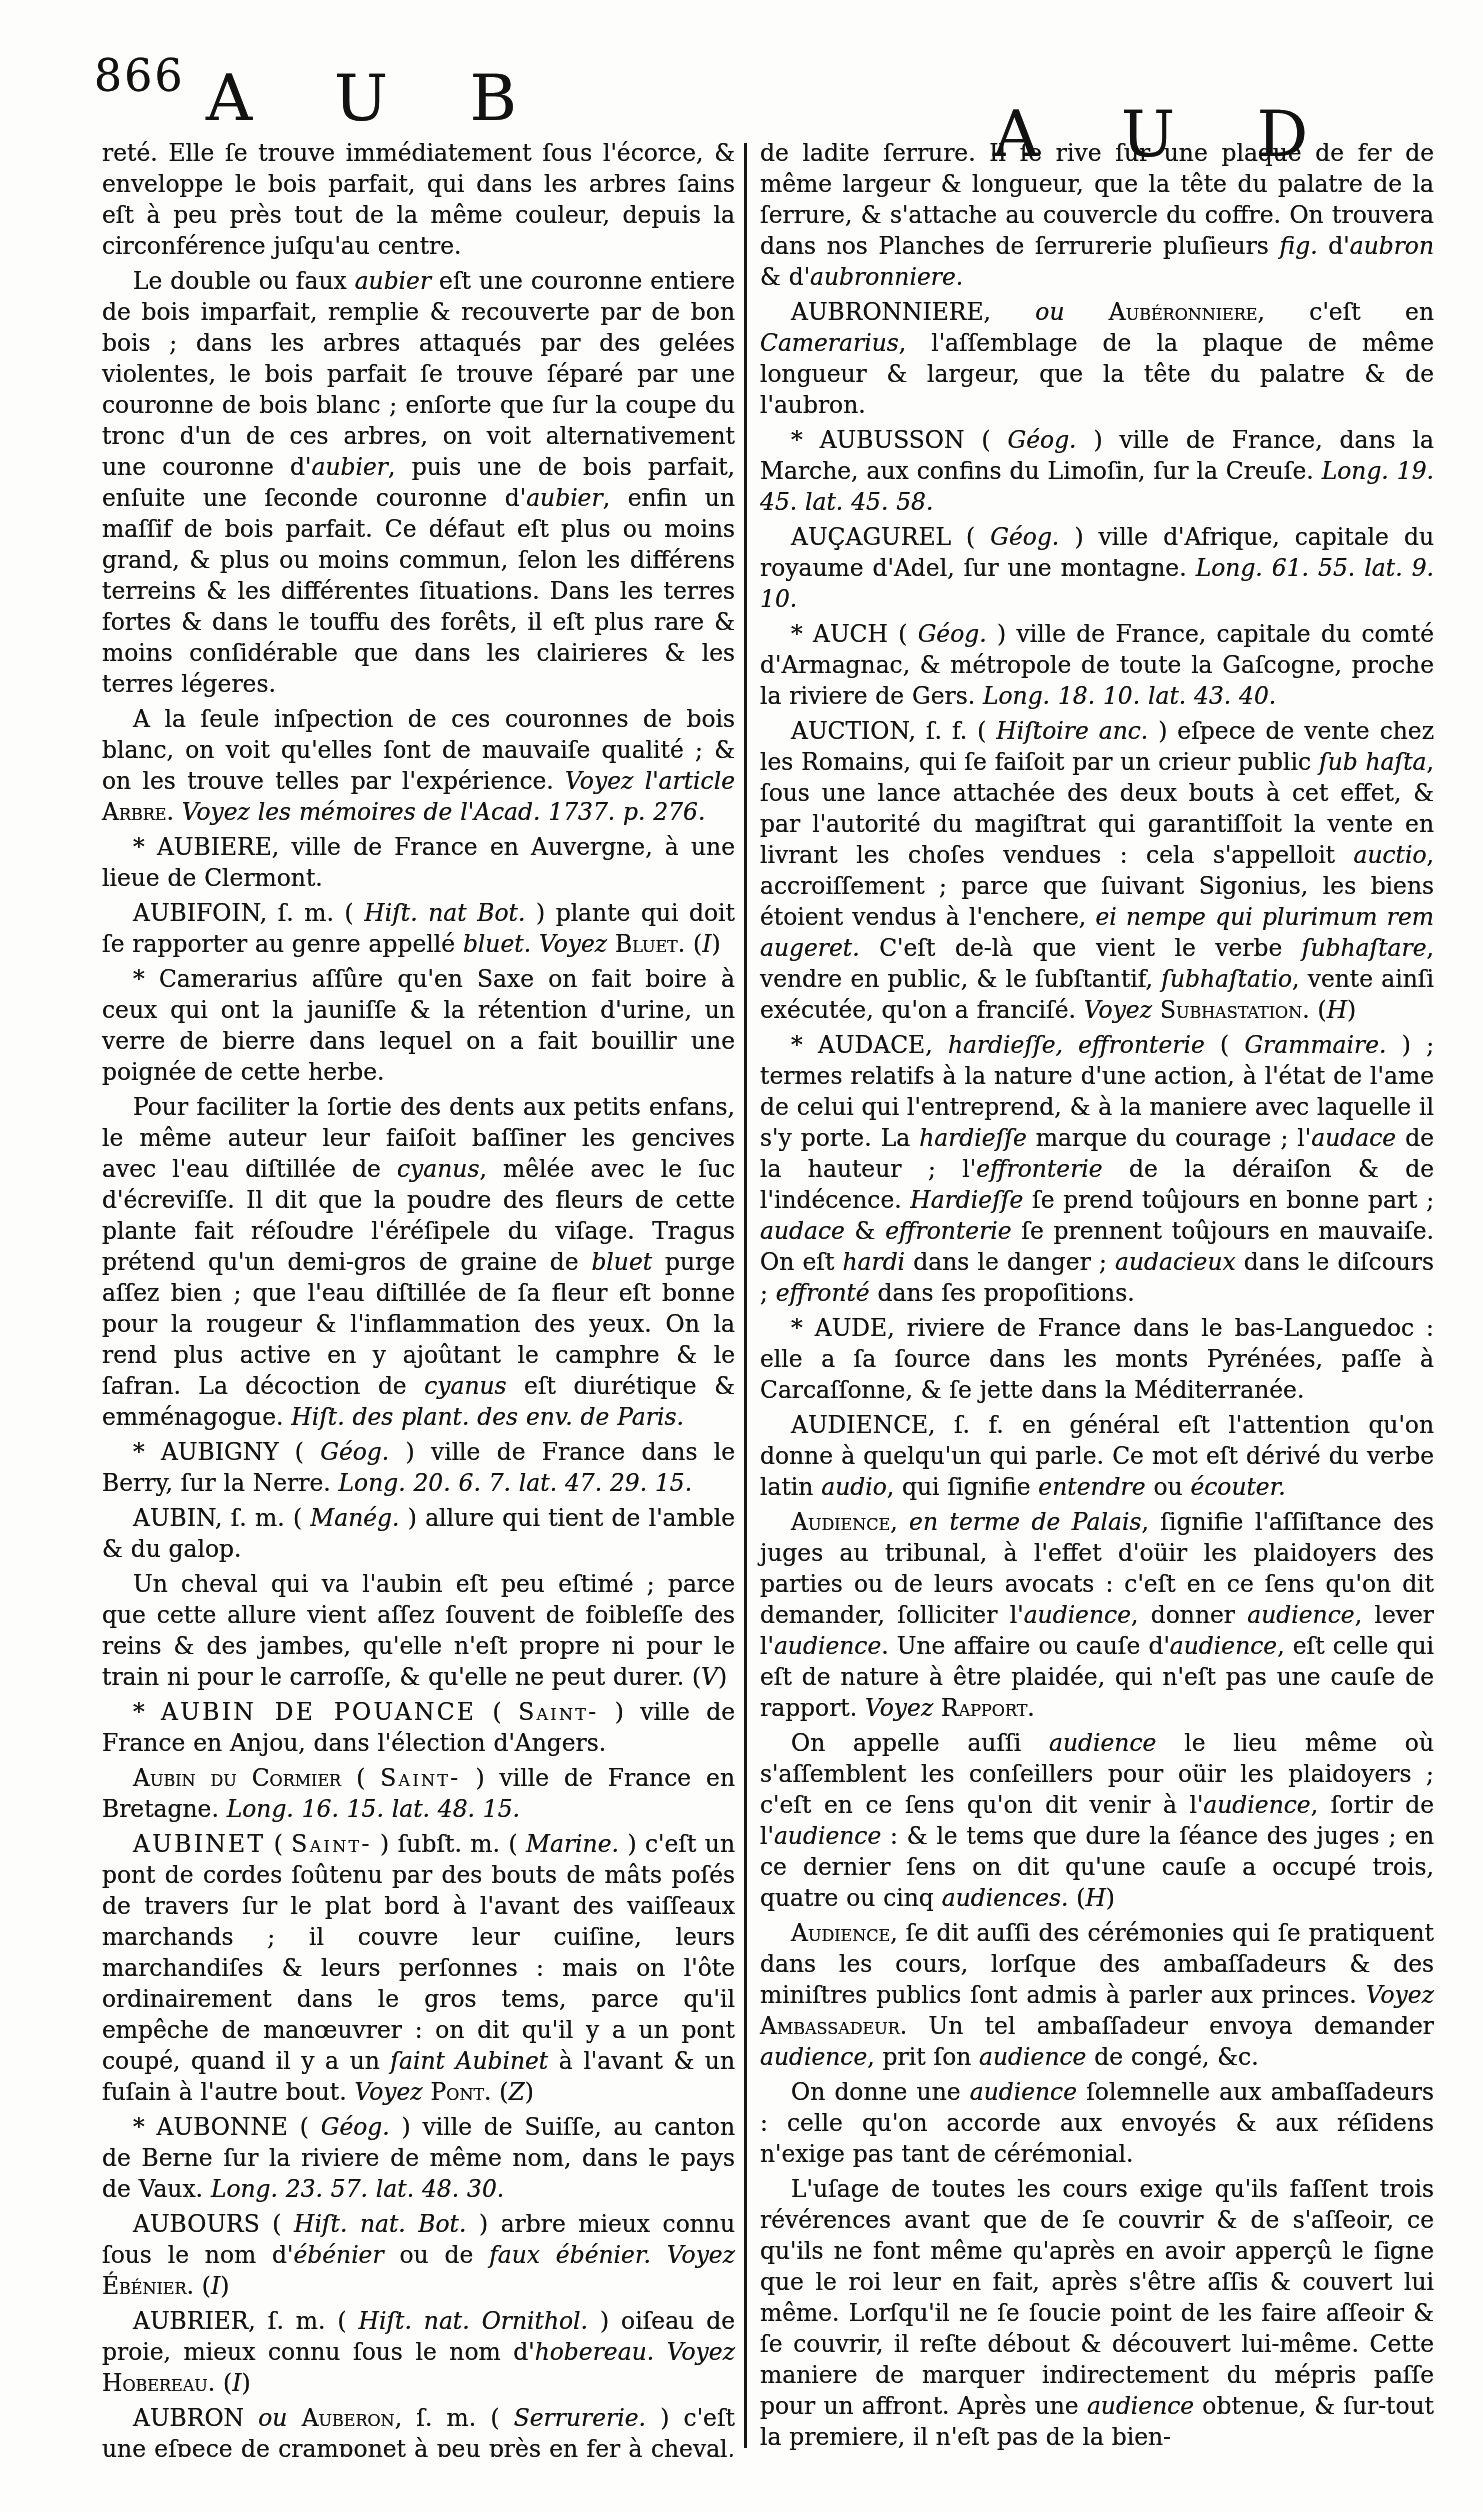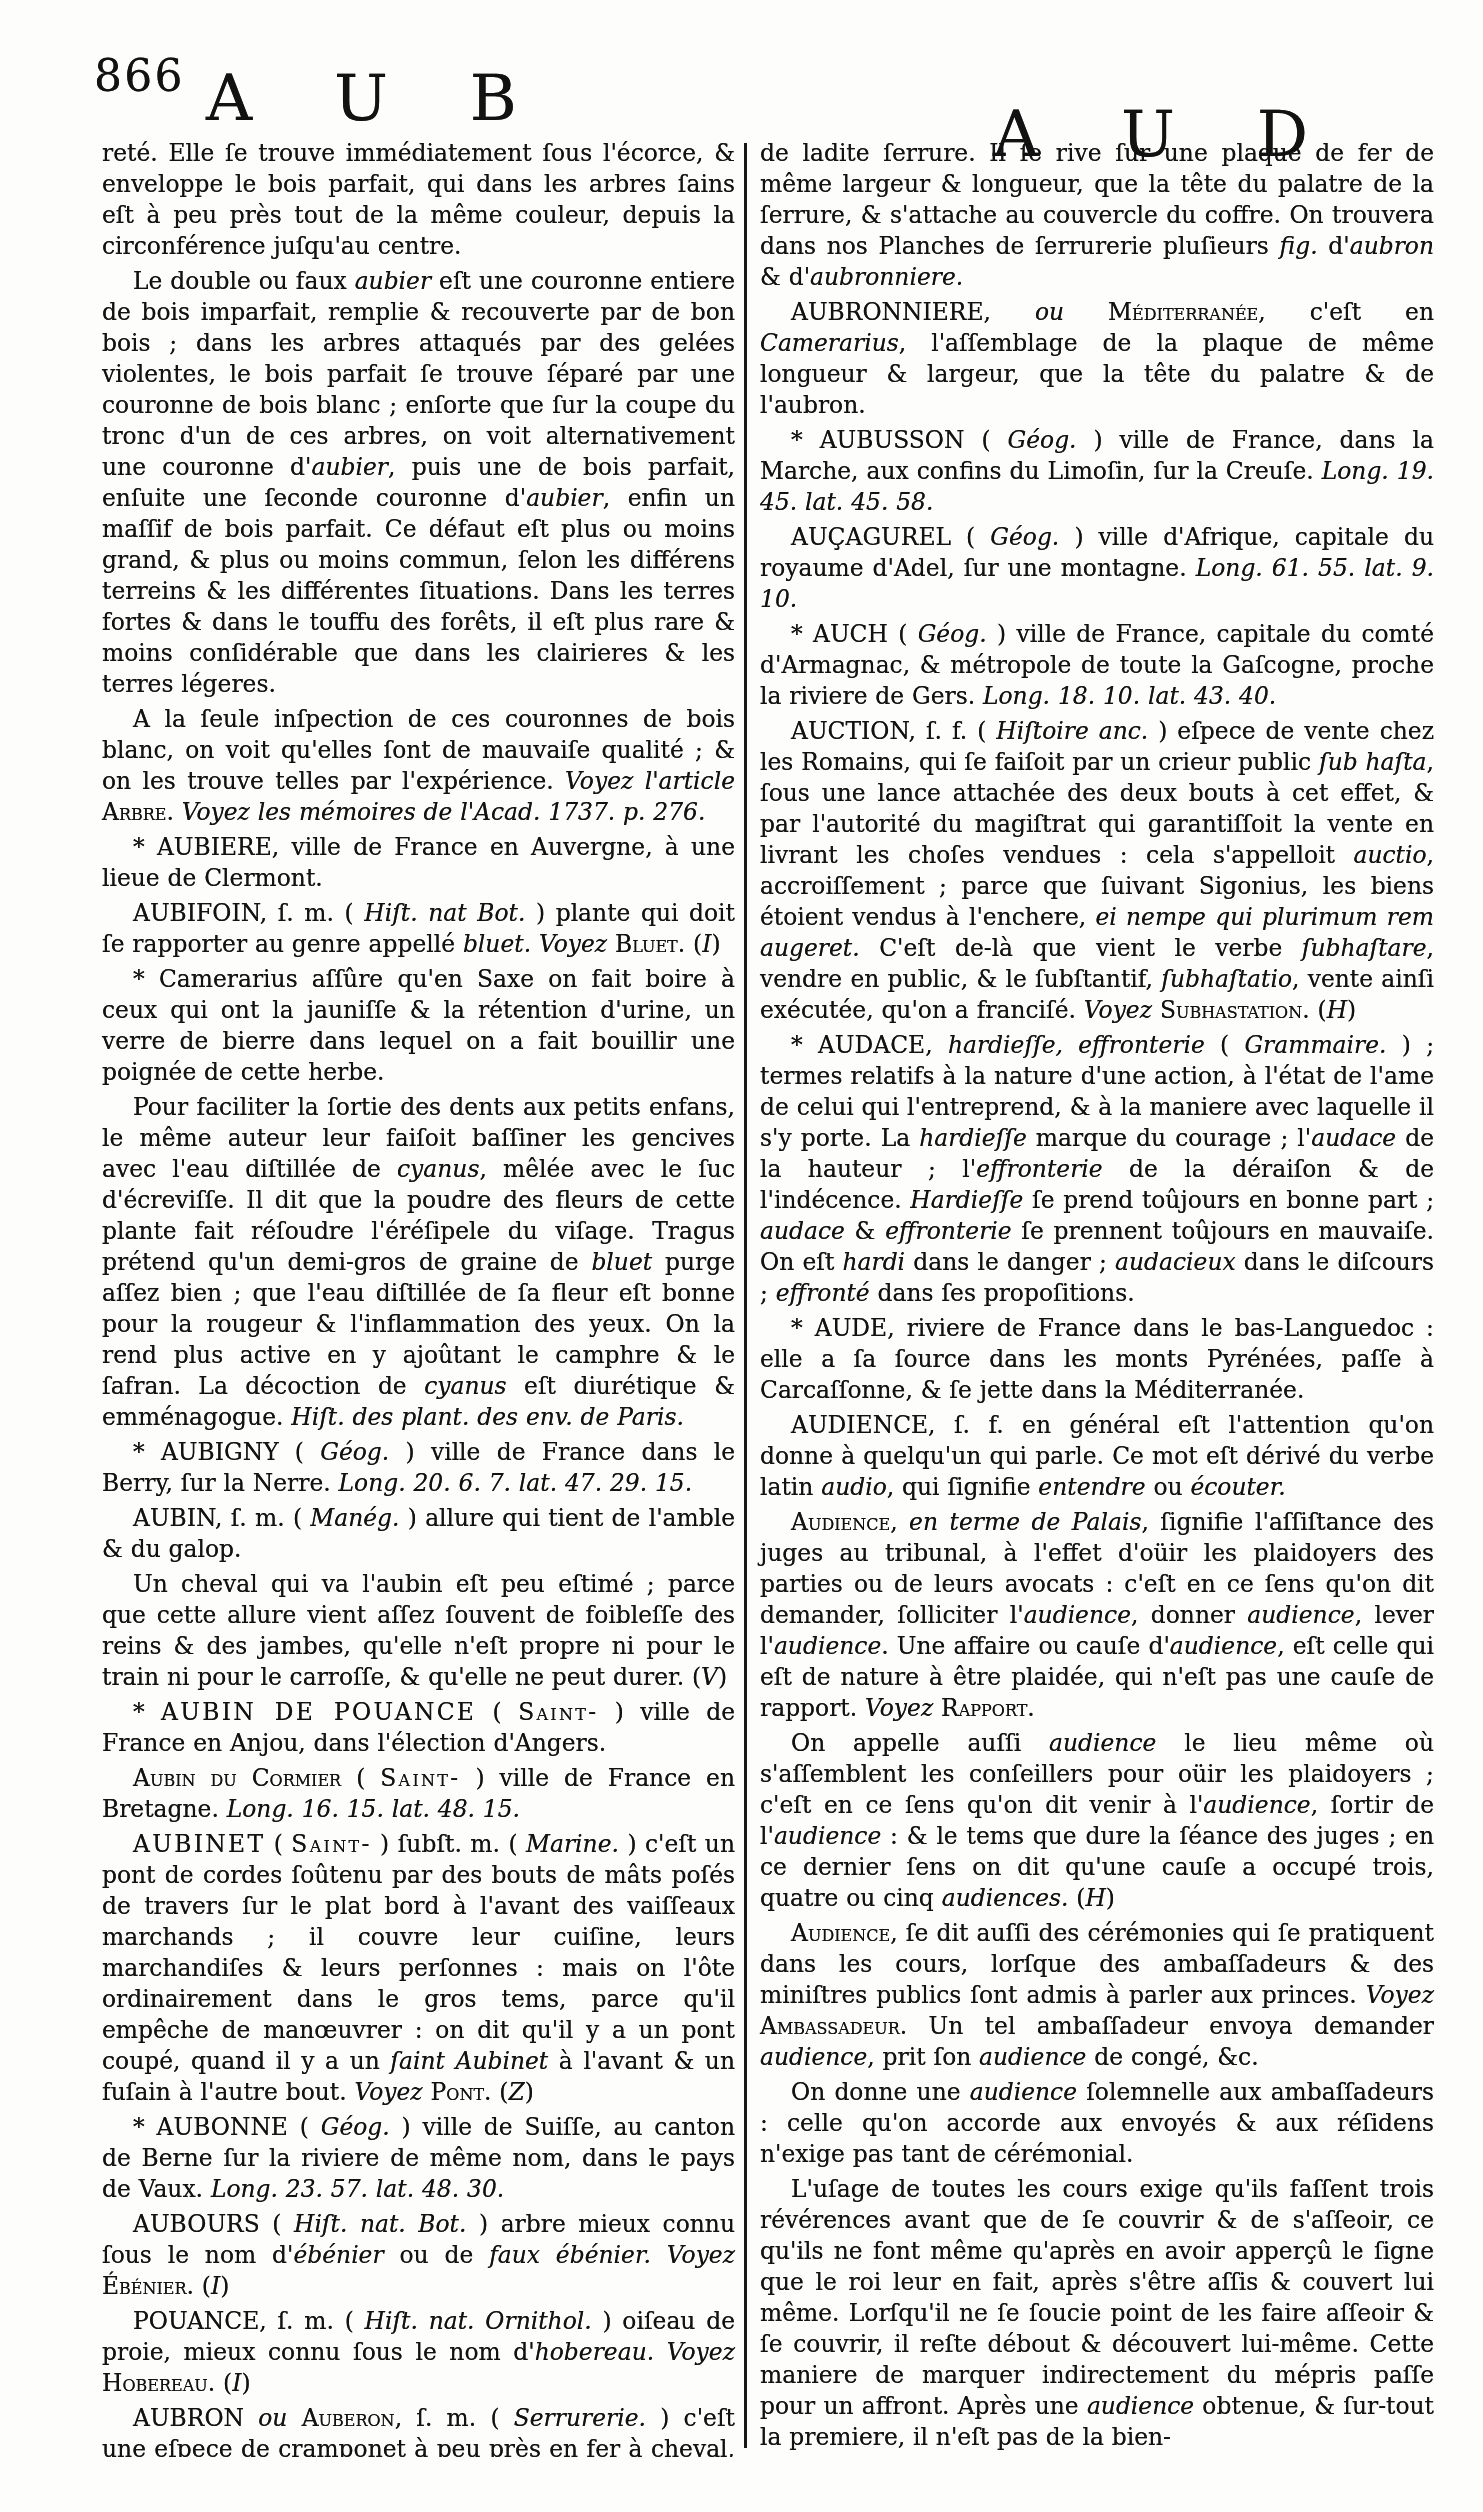--- a/index.html
+++ b/index.html
@@ -47,26 +47,26 @@
       <p class="para ind"><span>* Camerarius aſſûre qu'en Saxe on fait boire à ceux qui ont la jauniſſe &amp; la rétention d'urine, un verre de bierre dans lequel on a fait bouillir une poignée de cette herbe.</span></p>
       <p class="para ind"><span>Pour faciliter la ſortie des dents aux petits enfans, le même auteur leur faiſoit baſſiner les gencives avec l'eau diſtillée de </span><span class="it">cyanus</span><span>, mêlée avec le ſuc d'écreviſſe. Il dit que la poudre des fleurs de cette plante fait réſoudre l'éréſipele du viſage. Tragus prétend qu'un demi-gros de graine de </span><span class="it">bluet</span><span> purge aſſez bien ; que l'eau diſtillée de ſa fleur eſt bonne pour la rougeur &amp; l'inflammation des yeux. On la rend plus active en y ajoûtant le camphre &amp; le ſafran. La décoction de </span><span class="it">cyanus</span><span> eſt diurétique &amp; emménagogue. </span><span class="it">Hiſt. des plant. des env. de Paris.</span></p>
       <p class="para ind"><span>* AUBIGNY ( </span><span class="it">Géog.</span><span> ) ville de France dans le Berry, ſur la Nerre. </span><span class="it">Long. 20. 6. 7. lat. 47. 29. 15.</span></p>
       <p class="para ind"><span>AUBIN, ſ. m. ( </span><span class="it">Manég.</span><span> ) allure qui tient de l'amble &amp; du galop.</span></p>
       <p class="para ind"><span>Un cheval qui va l'aubin eſt peu eſtimé ; parce que cette allure vient aſſez ſouvent de foibleſſe des reins &amp; des jambes, qu'elle n'eſt propre ni pour le train ni pour le carroſſe, &amp; qu'elle ne peut durer. (</span><span class="it">V</span><span>)</span></p>
       <p class="para ind"><span>* </span><span class="cs">AUBIN DE POUANCE</span><span> ( </span><span class="scs">Saint-</span><span> ) ville de France en Anjou, dans l'élection d'Angers.</span></p>
       <p class="para ind"><span class="sc">Aubin du Cormier</span><span> ( </span><span class="scs">Saint-</span><span> ) ville de France en Bretagne. </span><span class="it">Long. 16. 15. lat. 48. 15.</span></p>
       <p class="para ind"><span class="cs">AUBINET</span><span> ( </span><span class="scs">Saint-</span><span> ) ſubſt. m. ( </span><span class="it">Marine.</span><span> ) c'eſt un pont de cordes ſoûtenu par des bouts de mâts poſés de travers ſur le plat bord à l'avant des vaiſſeaux marchands ; il couvre leur cuiſine, leurs marchandiſes &amp; leurs perſonnes : mais on l'ôte ordinairement dans le gros tems, parce qu'il empêche de manœuvrer : on dit qu'il y a un pont coupé, quand il y a un </span><span class="it">ſaint Aubinet</span><span> à l'avant &amp; un fuſain à l'autre bout. </span><span class="it">Voyez</span><span> </span><span class="sc">Pont.</span><span> (</span><span class="it">Z</span><span>)</span></p>
       <p class="para ind"><span>* AUBONNE ( </span><span class="it">Géog.</span><span> ) ville de Suiſſe, au canton de Berne ſur la riviere de même nom, dans le pays de Vaux. </span><span class="it">Long. 23. 57. lat. 48. 30.</span></p>
       <p class="para ind"><span>AUBOURS ( </span><span class="it">Hiſt. nat. Bot.</span><span> ) arbre mieux connu ſous le nom d'</span><span class="it">ébénier</span><span> ou de </span><span class="it">faux ébénier. Voyez</span><span> </span><span class="sc">Ébénier.</span><span> (</span><span class="it">I</span><span>)</span></p>
-      <p class="para ind"><span>POUANCE, ſ. m. ( </span><span class="it">Hiſt. nat. Ornithol.</span><span> ) oiſeau de proie, mieux connu ſous le nom d'</span><span class="it">hobereau. Voyez</span><span> </span><span class="sc">Hobereau.</span><span> (</span><span class="it">I</span><span>)</span></p>
+      <p class="para ind"><span>AUBRIER, ſ. m. ( </span><span class="it">Hiſt. nat. Ornithol.</span><span> ) oiſeau de proie, mieux connu ſous le nom d'</span><span class="it">hobereau. Voyez</span><span> </span><span class="sc">Hobereau.</span><span> (</span><span class="it">I</span><span>)</span></p>
       <p class="para ind"><span>AUBRON </span><span class="it">ou</span><span> </span><span class="sc">Auberon</span><span>, ſ. m. ( </span><span class="it">Serrurerie.</span><span> ) c'eſt une eſpece de cramponet à peu près en fer à cheval, lequel entre dans la tête du palatre d'une ſerrure à pêne en bord, &amp; qui reçoit les peſnes &amp; gachettes</span></p>
     </div>
   <div class="col right">
       <p class="para"><span>de ladite ſerrure. Il ſe rive ſur une plaque de fer de même largeur &amp; longueur, que la tête du palatre de la ſerrure, &amp; s'attache au couvercle du coffre. On trouvera dans nos Planches de ſerrurerie pluſieurs </span><span class="it">fig.</span><span> d'</span><span class="it">aubron</span><span> &amp; d'</span><span class="it">aubronniere.</span></p>
-      <p class="para ind"><span>AUBRONNIERE, </span><span class="it">ou</span><span> </span><span class="sc">Méditerranée</span><span>, c'eſt en </span><span class="it">Camerarius</span><span>, l'aſſemblage de la plaque de même longueur &amp; largeur, que la tête du palatre &amp; de l'aubron.</span></p>
+      <p class="para ind"><span>AUBRONNIERE, </span><span class="it">ou</span><span> </span><span class="sc">Aubéronniere</span><span>, c'eſt en </span><span class="it">Camerarius</span><span>, l'aſſemblage de la plaque de même longueur &amp; largeur, que la tête du palatre &amp; de l'aubron.</span></p>
       <p class="para ind"><span>* AUBUSSON ( </span><span class="it">Géog.</span><span> ) ville de France, dans la Marche, aux confins du Limoſin, ſur la Creuſe. </span><span class="it">Long. 19. 45. lat. 45. 58.</span></p>
       <p class="para ind"><span>AUÇAGUREL ( </span><span class="it">Géog.</span><span> ) ville d'Afrique, capitale du royaume d'Adel, ſur une montagne. </span><span class="it">Long. 61. 55. lat. 9. 10.</span></p>
       <p class="para ind"><span>* AUCH ( </span><span class="it">Géog.</span><span> ) ville de France, capitale du comté d'Armagnac, &amp; métropole de toute la Gaſcogne, proche la riviere de Gers. </span><span class="it">Long. 18. 10. lat. 43. 40.</span></p>
       <p class="para ind"><span>AUCTION, ſ. f. ( </span><span class="it">Hiſtoire anc.</span><span> ) eſpece de vente chez les Romains, qui ſe faiſoit par un crieur public </span><span class="it">ſub haſta</span><span>, ſous une lance attachée des deux bouts à cet effet, &amp; par l'autorité du magiſtrat qui garantiſſoit la vente en livrant les choſes vendues : cela s'appelloit </span><span class="it">auctio</span><span>, accroiſſement ; parce que ſuivant Sigonius, les biens étoient vendus à l'enchere, </span><span class="it">ei nempe qui plurimum rem augeret.</span><span> C'eſt de-là que vient le verbe </span><span class="it">ſubhaſtare</span><span>, vendre en public, &amp; le ſubſtantif, </span><span class="it">ſubhaſtatio</span><span>, vente ainſi exécutée, qu'on a franciſé. </span><span class="it">Voyez</span><span> </span><span class="sc">Subhastation.</span><span> (</span><span class="it">H</span><span>)</span></p>
       <p class="para ind"><span>* AUDACE, </span><span class="it">hardieſſe, effronterie</span><span> ( </span><span class="it">Grammaire.</span><span> ) ; termes relatifs à la nature d'une action, à l'état de l'ame de celui qui l'entreprend, &amp; à la maniere avec laquelle il s'y porte. La </span><span class="it">hardieſſe</span><span> marque du courage ; l'</span><span class="it">audace</span><span> de la hauteur ; l'</span><span class="it">effronterie</span><span> de la déraiſon &amp; de l'indécence. </span><span class="it">Hardieſſe</span><span> ſe prend toûjours en bonne part ; </span><span class="it">audace</span><span> &amp; </span><span class="it">effronterie</span><span> ſe prennent toûjours en mauvaiſe. On eſt </span><span class="it">hardi</span><span> dans le danger ; </span><span class="it">audacieux</span><span> dans le diſcours ; </span><span class="it">effronté</span><span> dans ſes propoſitions.</span></p>
       <p class="para ind"><span>* AUDE, riviere de France dans le bas-Languedoc : elle a ſa ſource dans les monts Pyrénées, paſſe à Carcaſſonne, &amp; ſe jette dans la Méditerranée.</span></p>
       <p class="para ind"><span>AUDIENCE, ſ. f. en général eſt l'attention qu'on donne à quelqu'un qui parle. Ce mot eſt dérivé du verbe latin </span><span class="it">audio</span><span>, qui ſignifie </span><span class="it">entendre</span><span> ou </span><span class="it">écouter.</span></p>
       <p class="para ind"><span class="sc">Audience</span><span>, </span><span class="it">en terme de Palais</span><span>, ſignifie l'aſſiſtance des juges au tribunal, à l'effet d'oüir les plaidoyers des parties ou de leurs avocats : c'eſt en ce ſens qu'on dit demander, ſolliciter l'</span><span class="it">audience</span><span>, donner </span><span class="it">audience</span><span>, lever l'</span><span class="it">audience</span><span>. Une affaire ou cauſe d'</span><span class="it">audience</span><span>, eſt celle qui eſt de nature à être plaidée, qui n'eſt pas une cauſe de rapport. </span><span class="it">Voyez</span><span> </span><span class="sc">Rapport.</span></p>
       <p class="para ind"><span>On appelle auſſi </span><span class="it">audience</span><span> le lieu même où s'aſſemblent les conſeillers pour oüir les plaidoyers ; c'eſt en ce ſens qu'on dit venir à l'</span><span class="it">audience</span><span>, ſortir de l'</span><span class="it">audience</span><span> : &amp; le tems que dure la ſéance des juges ; en ce dernier ſens on dit qu'une cauſe a occupé trois, quatre ou cinq </span><span class="it">audiences.</span><span> (</span><span class="it">H</span><span>)</span></p>
       <p class="para ind"><span class="sc">Audience</span><span>, ſe dit auſſi des cérémonies qui ſe pratiquent dans les cours, lorſque des ambaſſadeurs &amp; des miniſtres publics ſont admis à parler aux princes. </span><span class="it">Voyez</span><span> </span><span class="sc">Ambassadeur.</span><span> Un tel ambaſſadeur envoya demander </span><span class="it">audience</span><span>, prit ſon </span><span class="it">audience</span><span> de congé, &amp;c.</span></p>

